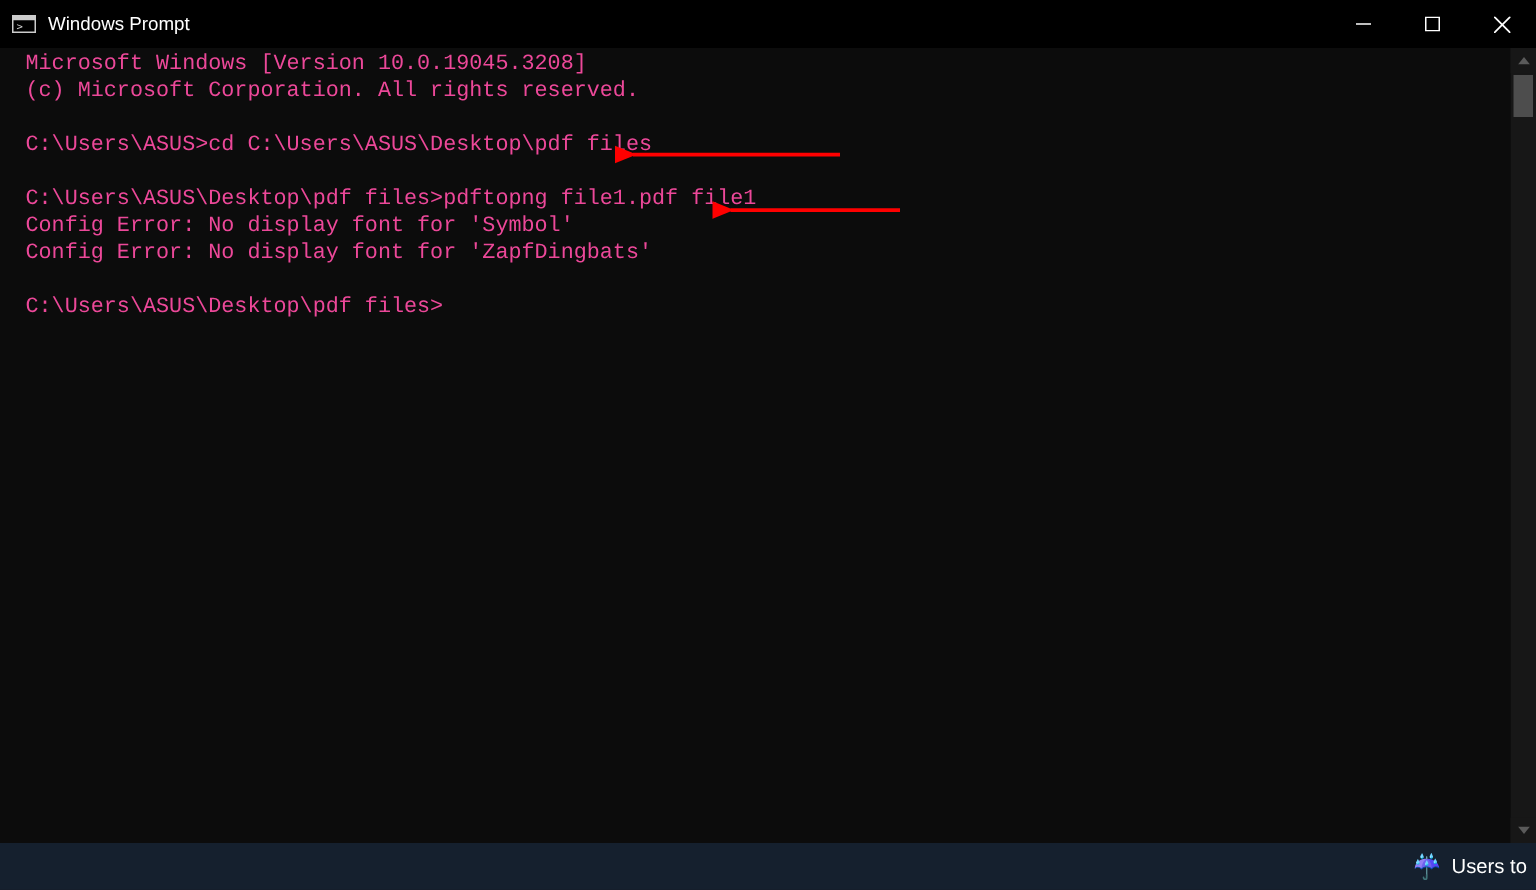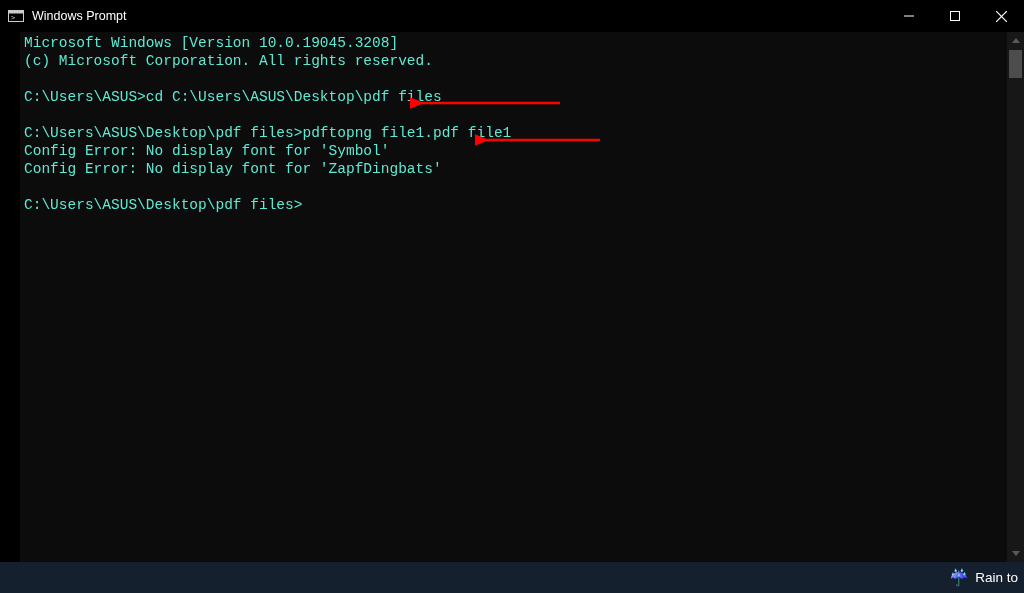--- a/index.html
+++ b/index.html
@@ -15,23 +15,23 @@
     .titlebar .app-icon { width: 16px; height: 16px; margin-right: 8px; }
     .titlebar .title { flex: 0 0 auto; }
     .titlebar .spacer { flex: 1 1 auto; }
     .titlebar .win-btn {
       width: 46px; height: 32px; display: flex; align-items: center; justify-content: center;
       color: #fff;
     }
     .terminal-wrap { position: relative; width: 100%; height: calc(562px - 32px); }
     .terminal {
       position: absolute; left: 0; top: 0; right: 17px; bottom: 0;
-      background: #0c0c0c; color: #5eead4;
+      background: #0c0c0c; color: #ec4899;
       font-family: Consolas, "Courier New", monospace; font-size: 14.5px;
-      line-height: 18px; padding: 2px 4px; white-space: pre; margin-left: 20px;
+      line-height: 18px; padding: 2px 17px; white-space: pre;
     }
     .scrollbar {
       position: absolute; right: 0; top: 0; width: 17px; height: 100%;
       background: #171717;
     }
     .scroll-up, .scroll-down {
       position: absolute; right: 0; width: 17px; height: 17px; background: #171717;
       display: flex; align-items: center; justify-content: center; color: #5a5a5a; font-size: 9px;
     }
     .scroll-up { top: 0; }
@@ -125,15 +125,15 @@
       </marker>
     </defs>
     <line x1="125" y1="8" x2="12" y2="8" stroke="#ff0000" stroke-width="2.5" marker-end="url(#ah2)"></line>
   </svg>
 
 </div>
 
 <div class="taskbar">
   <div class="weather">
     <span class="umbrella">☔</span>
-    <span>Rain to</span>
+    <span>Users to</span>
   </div>
 </div>
 
 </body></html>

